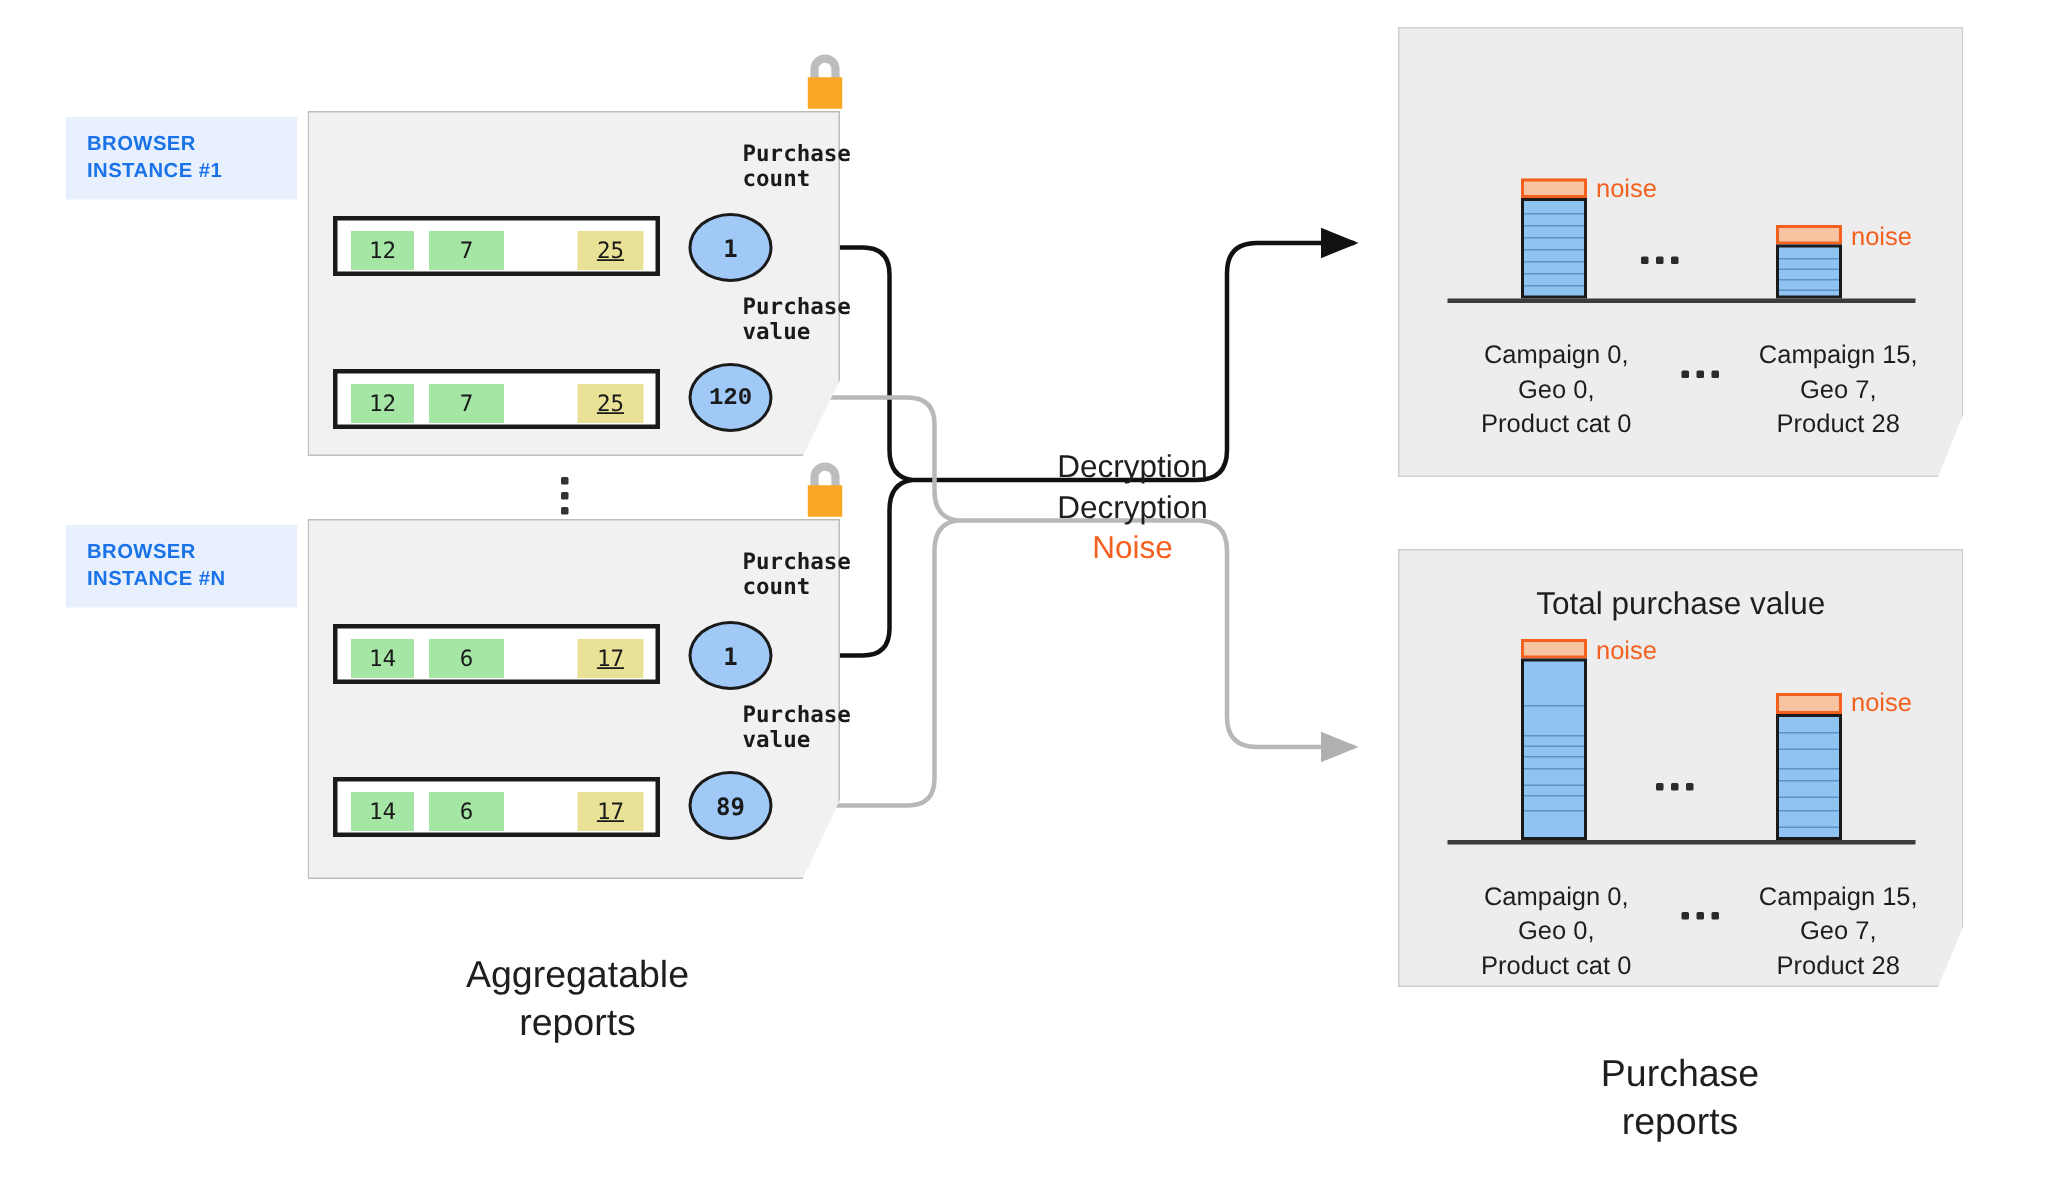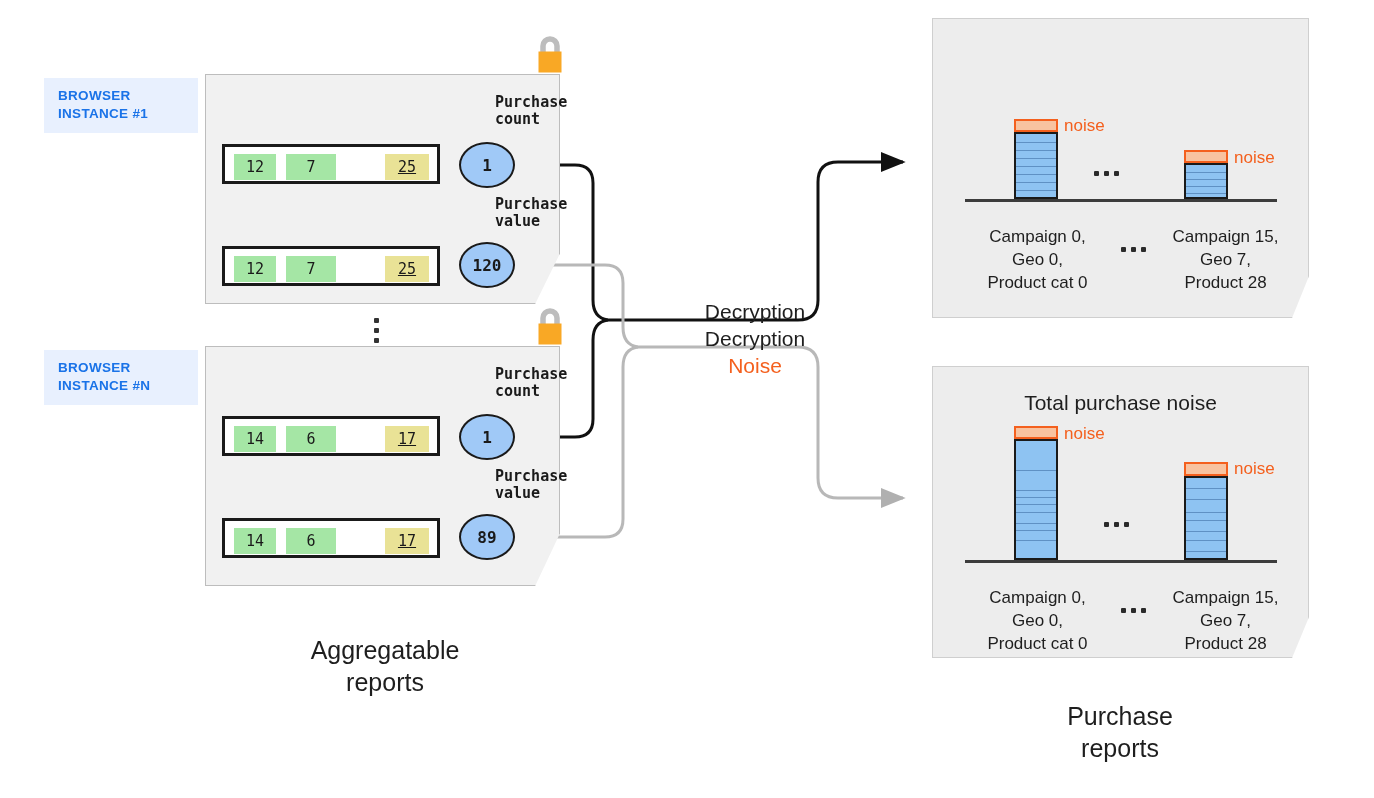--- a/index.html
+++ b/index.html
@@ -138,21 +138,21 @@
       </div>
     <div class="cell green" style="left:61px;width:50px;">
         <span>7</span>
       </div>
     <div class="cell yellow" style="left:160px;width:44px;">
         <span>25</span>
       </div>
   </div>
   <div class="metric-label" style="left:460px;top:196px;">Purchase
 value</div>
-  <div class="bubble" style="left:459px;top:242px;">120</div>
+  <div class="bubble" style="left:459px;top:242px;font-family:Liberation Mono, monospace;">120</div>
 
   <div class="vdots" style="left:374px;top:318px;">
     <i></i>
       <i></i>
       <i></i>
   </div>
 
   <div class="badge" style="left:44px;top:350px;width:128px;">BROWSER
 INSTANCE #N</div>
 
@@ -243,21 +243,21 @@
       <i></i>
       <i></i>
       <i></i>
     </div>
   <div class="xlabel" style="left:1143px;top:225px;width:165px;">Campaign 15,
 Geo 7,
 Product 28</div>
 
   <div class="sumcard" style="left:932px;top:366px;width:377px;height:292px;"></div>
 
-  <div class="sumtitle" style="left:932px;top:391px;width:377px;">Total purchase noise</div>
+  <div class="sumtitle" style="left:932px;top:391px;width:377px;">Total purchase value</div>
 
   <div class="axis" style="left:965px;top:560px;width:312px;"></div>
 
   <div class="noisecap" style="left:1014px;top:426px;width:44px;height:13px;"></div>
   <div class="noiselbl" style="left:1064px;top:424px;">noise</div>
   <div class="bar" style="left:1014px;top:439px;width:44px;height:121px;">
     <div class="seg" style="top:29px;"></div>
       <div class="seg" style="top:49px;"></div>
     <div class="seg" style="top:56px;"></div>
       <div class="seg" style="top:63px;"></div>

